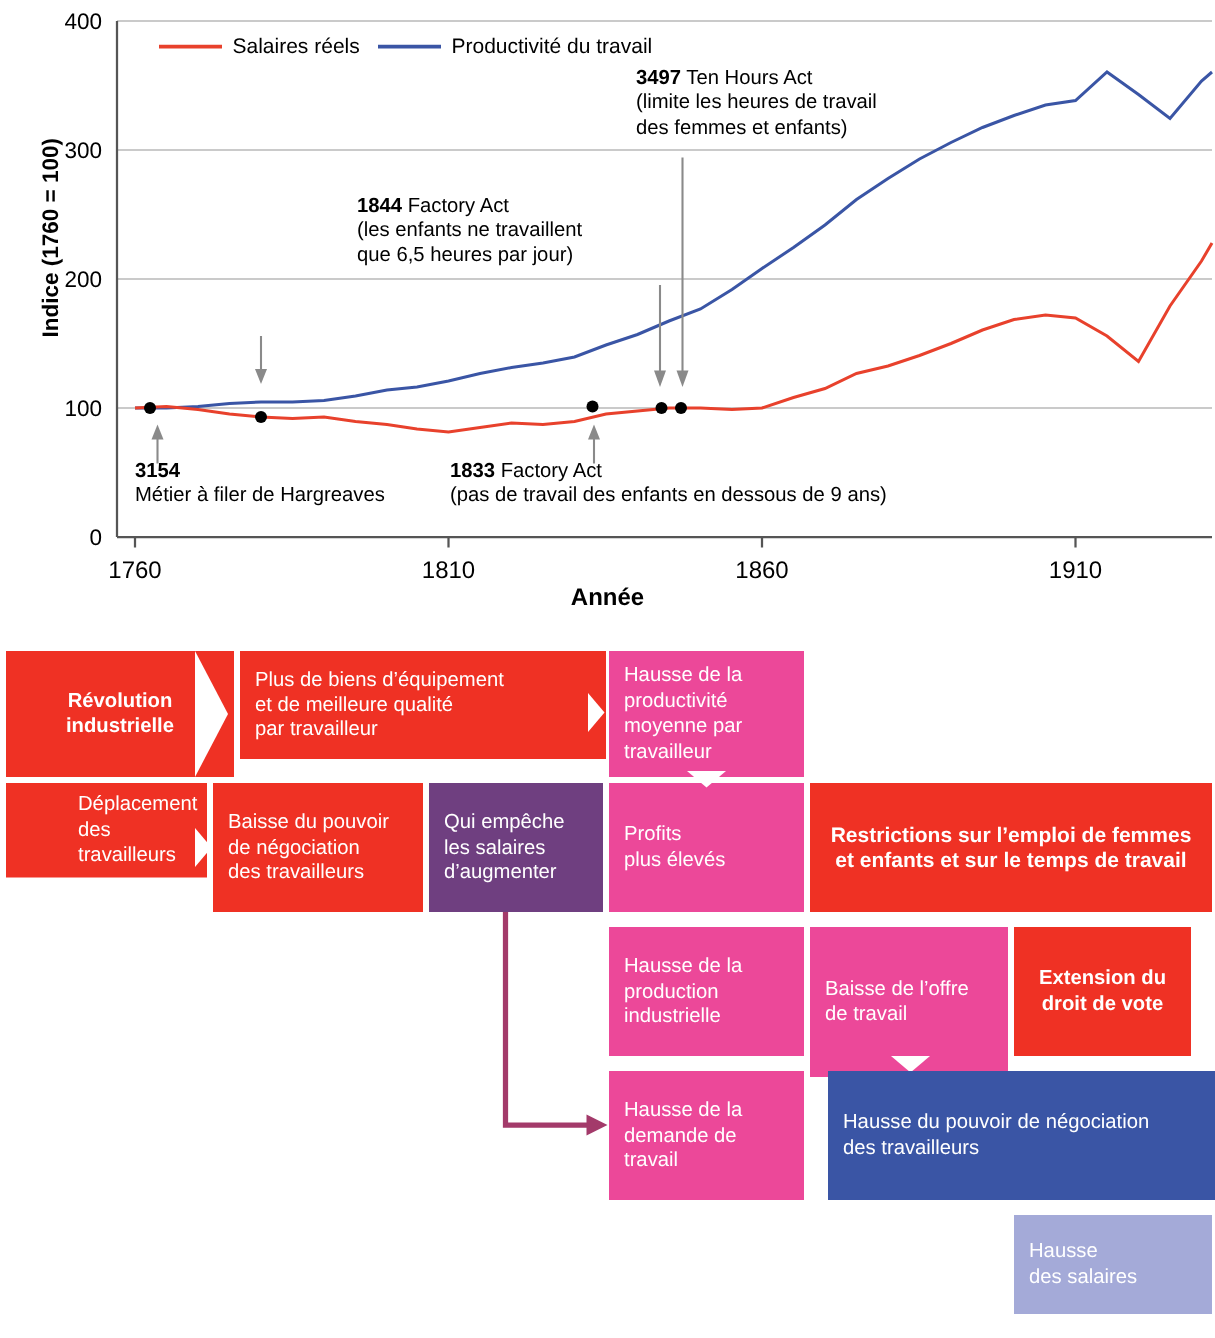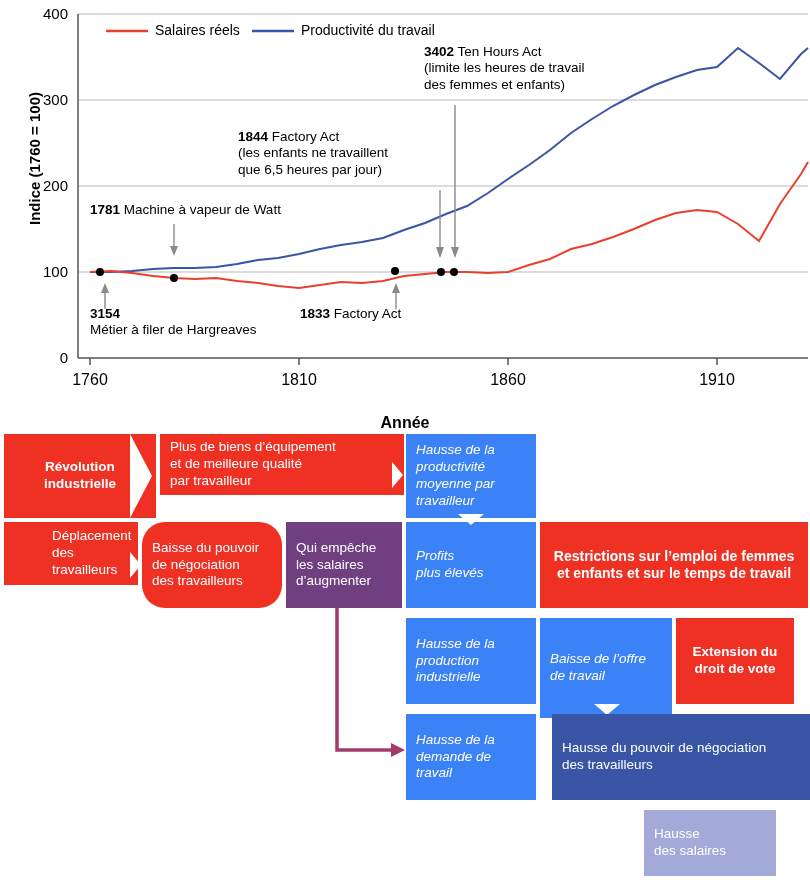--- a/index.html
+++ b/index.html
@@ -14,41 +14,41 @@
   
   #chart-area{position:absolute;left:0;top:0;width:810px;height:420px;}
   #chart-svg{position:absolute;left:0;top:0;}
   #ylabel{
     position:absolute;left:-46px;top:150px;width:160px;
     transform:rotate(-90deg);text-align:center;
     font-weight:bold;font-size:15px;
   }
   #xlabel{
     position:absolute;left:0;top:390px;width:810px;text-align:center;
-    font-weight:bold;font-size:16px;margin-top:24px;
+    font-weight:bold;font-size:16px;
   }
   .annot{position:absolute;font-size:13.5px;line-height:1.22;}
   .annot b{font-weight:bold;}
   .legend-txt{font-size:14px;}
 
   
   #flow{position:absolute;left:0;top:430px;width:810px;height:462px;}
   .box{
     position:absolute;
     box-sizing:border-box;
     color:#fff;
     font-size:13.5px;
     line-height:1.25;
     display:flex;
     align-items:center;
     padding:8px 10px;
   }
   .box.center{justify-content:center;text-align:center;}
   .red{background:#ef3124;}
-  .purple{background:#3b82f6;font-style:italic;}
+  .purple{background:#ec4899;}
   .darkpurple{background:#6f3f80;}
   .blue{background:#3a55a5;margin-left:12px;}
   .lightblue{background:#a4aad8;}
   .bold{font-weight:bold;}
   .arrow{position:absolute;width:0;height:0;}
   .ar-right{border-top:13px solid transparent;border-bottom:13px solid transparent;border-left:11px solid #fff;}
   .ar-down{border-left:13px solid transparent;border-right:13px solid transparent;border-top:11px solid #fff;}
 </style>
 </head>
 <body>
@@ -129,41 +129,39 @@
   </div>
 
   <div id="ylabel">
     <span>Indice (1760 = 100)</span>
   </div>
 
   <div id="xlabel">
     <span>Année</span>
   </div>
 
-  <div class="annot" style="left:90px;top:202px;">
-    <b>1781</b><span> Machine à vapeur de Watt</span>
-  </div>
 
   <div class="annot" style="left:90px;top:306px;">
     <b>3154</b><br>
     <span>Métier à filer de Hargreaves</span>
   </div>
 
   <div class="annot" style="left:300px;top:306px;">
     <b>1833</b><span> Factory Act</span><br>
+    <span>(pas de travail des enfants en dessous de 9 ans)</span>
   </div>
 
   <div class="annot" style="left:238px;top:129px;">
     <b>1844</b><span> Factory Act</span><br>
     <span>(les enfants ne travaillent</span><br>
     <span>que 6,5 heures par jour)</span>
   </div>
 
   <div class="annot" style="left:424px;top:44px;">
-    <b>3402</b><span> Ten Hours Act</span><br>
+    <b>3497</b><span> Ten Hours Act</span><br>
     <span>(limite les heures de travail</span><br>
     <span>des femmes et enfants)</span>
   </div>
 </div>
 
 <div id="flow">
 
   <svg width="810" height="462" style="position:absolute;left:0;top:0;">
     <path d="M337 178 L337 320 L395 320" stroke="#a33a6a" stroke-width="3.5" fill="none"></path>
     <polygon points="405,320 391,313 391,327" fill="#a33a6a"></polygon>
@@ -173,21 +171,21 @@
     <div>
       <span>Révolution</span><br>
       <span>industrielle</span>
     </div>
   </div>
 
   <svg style="position:absolute;left:130px;top:4px;" width="34" height="84">
     <polygon points="0,0 22,42 0,84" fill="#fff"></polygon>
   </svg>
 
-  <div class="box red" style="left:160px;top:4px;width:244px;height:61px;">
+  <div class="box red" style="left:160px;top:4px;width:244px;height:72px;">
     <div>
       <span>Plus de biens d’équipement</span><br>
       <span>et de meilleure qualité</span><br>
       <span>par travailleur</span>
     </div>
   </div>
   <div class="arrow ar-right" style="left:392px;top:32px;"></div>
 
   <div class="box purple" style="left:406px;top:4px;width:130px;height:84px;">
     <div>
@@ -199,21 +197,21 @@
   </div>
 
   <div class="box red" style="left:4px;top:92px;width:134px;height:63px;padding-left:48px;">
     <div>
       <span>Déplacement</span><br>
       <span>des travailleurs</span>
     </div>
   </div>
   <div class="arrow ar-right" style="left:130px;top:122px;"></div>
 
-  <div class="box red" style="left:142px;top:92px;width:140px;height:86px;border-radius:23px;">
+  <div class="box red" style="left:142px;top:92px;width:140px;height:86px;">
     <div>
       <span>Baisse du pouvoir</span><br>
       <span>de négociation</span><br>
       <span>des travailleurs</span>
     </div>
   </div>
 
   <div class="box purple" style="left:406px;top:92px;width:130px;height:86px;">
     <div>
       <span>Profits</span><br>
@@ -278,20 +276,20 @@
 
   <div class="box blue" style="left:540px;top:284px;width:268px;height:86px;">
     <div>
       <span>Hausse du pouvoir de négociation</span><br>
       <span>des travailleurs</span>
     </div>
   </div>
 
   <div class="arrow ar-down" style="left:722px;top:370px;"></div>
 
-  <div class="box lightblue" style="left:644px;top:380px;width:132px;height:66px;">
+  <div class="box lightblue" style="left:676px;top:380px;width:132px;height:66px;">
     <div>
       <span>Hausse</span><br>
       <span>des salaires</span>
     </div>
   </div>
 
 </div>
 
 </body></html>

